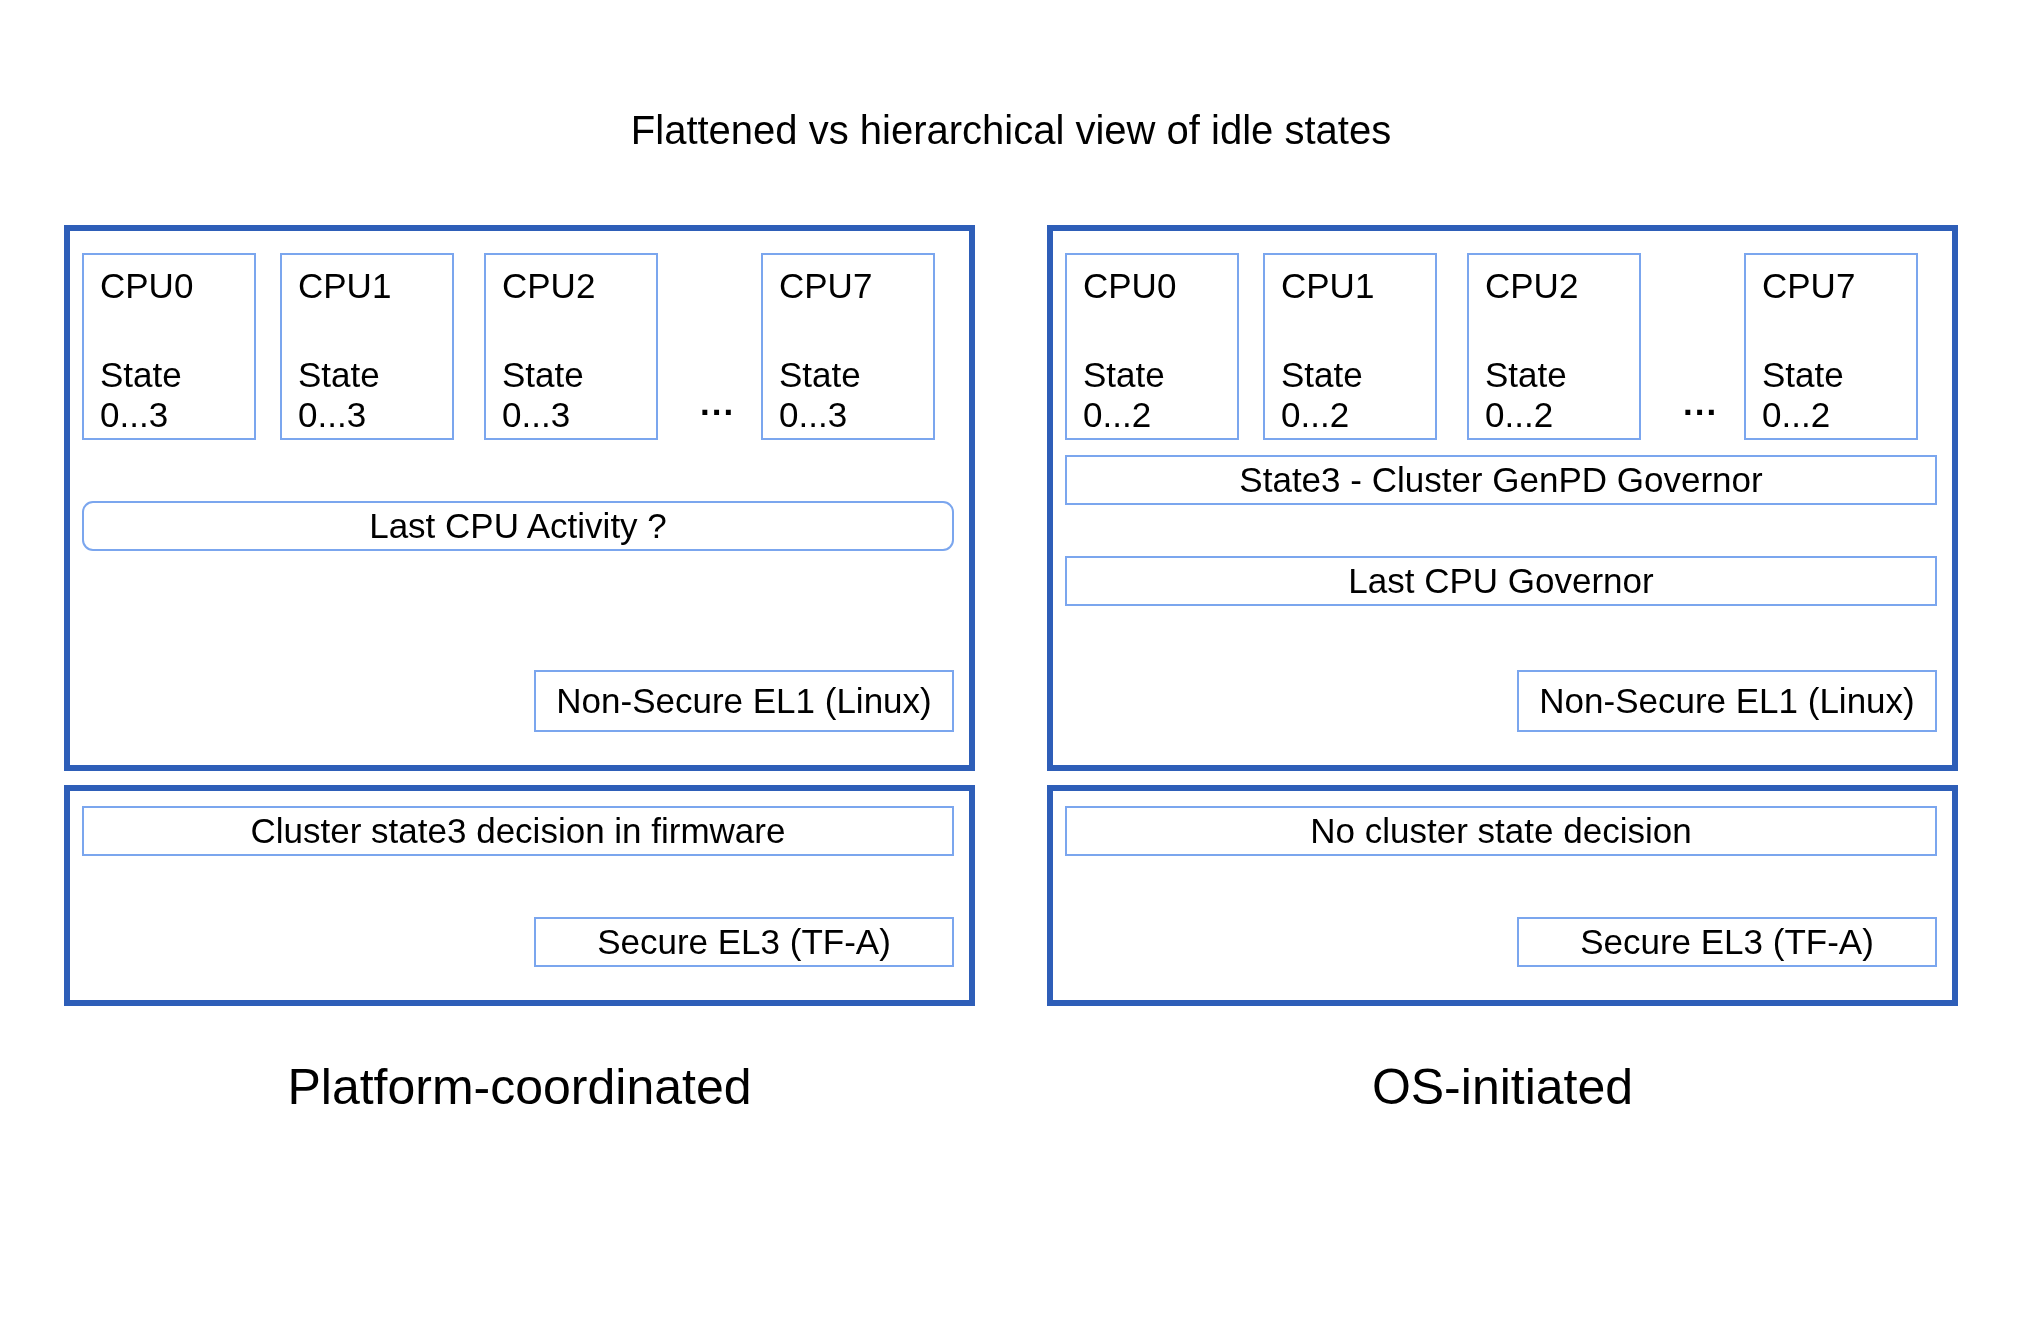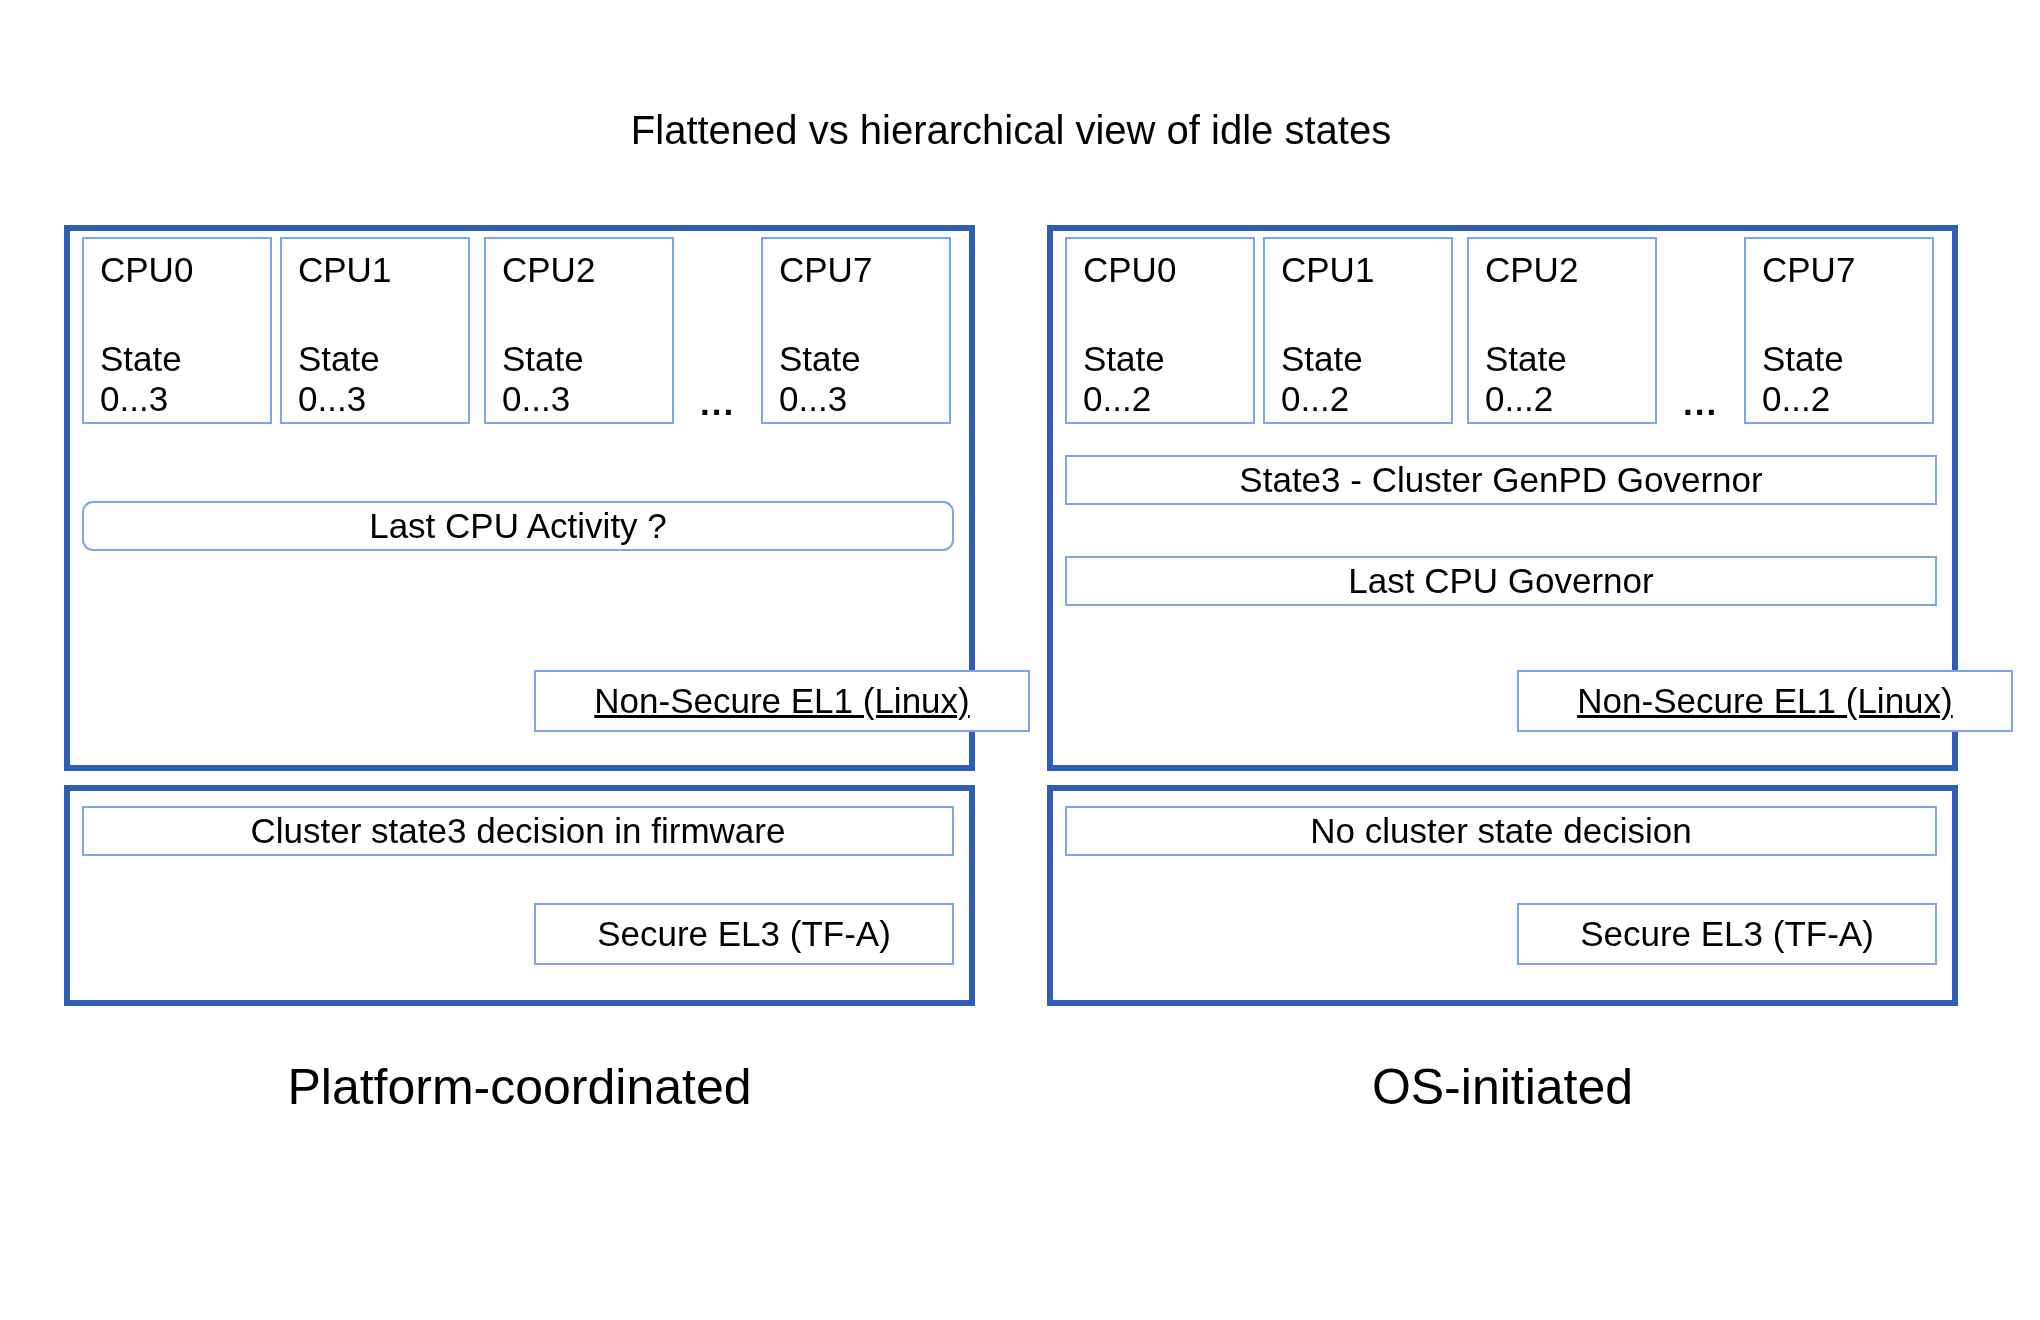--- a/index.html
+++ b/index.html
@@ -19,40 +19,40 @@
   .panel.pc-top{left:64px;top:225px;width:911px;height:546px;}
   .panel.os-top{left:1047px;top:225px;width:911px;height:546px;}
   .panel.pc-bot{left:64px;top:785px;width:911px;height:221px;}
   .panel.os-bot{left:1047px;top:785px;width:911px;height:221px;padding-left:30px;}
 
   .ibox{
     position:absolute;box-sizing:border-box;background:#ffffff;
     border:2px solid var(--inner-border,#7ba6ee);
     font-size:35px;line-height:40px;
   }
-  .cpu-box{top:6px;width:190px;height:187px;}
+  .cpu-box{top:22px;width:174px;height:187px;}
   .cpu-box .cpu-name{margin:11px 0 0 16px;}
   .cpu-box .cpu-state{position:absolute;left:16px;top:100px;}
   .cpu0{left:12px;} .cpu1{left:210px;} .cpu2{left:414px;} .cpu7{left:691px;}
 
   .dots{
     position:absolute;left:630px;top:152px;width:60px;
     font-size:35px;font-weight:bold;letter-spacing:2px;
   }
   .wide{
     left:12px;width:872px;height:50px;
     display:flex;align-items:center;justify-content:center;text-align:center;
   }
   .pc-activity{top:270px;border-radius:11px;}
   .os-governor{top:224px;}
   .os-activity{top:325px;}
-  .el1{left:464px;width:496px;height:62px;top:439px;
-       display:flex;align-items:center;justify-content:center;text-decoration:underline;}
+  .el1{left:464px;width:420px;height:62px;top:439px;
+       display:flex;align-items:center;justify-content:center;}
   .decision{top:15px;}
-  .el3{left:464px;width:420px;height:62px;top:112px;
+  .el3{left:464px;width:420px;height:50px;top:126px;
        display:flex;align-items:center;justify-content:center;}
 
   .caption{
     position:absolute;top:1023px;width:911px;
     font-size:50px;line-height:60px;text-align:center;white-space:nowrap;margin-top:34px;
   }
   .caption.pc{left:64px;}
   .caption.os{left:1047px;}
 </style>
 </head>

